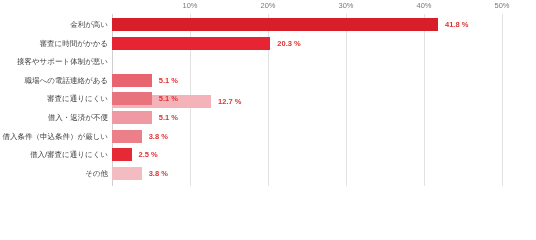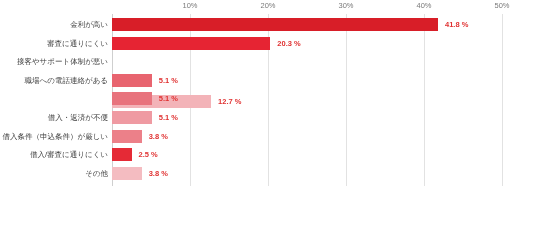--- a/index.html
+++ b/index.html
@@ -102,23 +102,24 @@
   <div class="axis-top">
       <div class="tick-label" style="left: 78px; color: rgb(122, 122, 122);">10%</div>
       <div class="tick-label" style="left: 156px; color: rgb(122, 122, 122);">20%</div>
       <div class="tick-label" style="left: 234px; color: rgb(122, 122, 122);">30%</div>
       <div class="tick-label" style="left: 312px; color: rgb(122, 122, 122); text-align: right;">40%</div>
       <div class="tick-label" style="left: 390px; color: rgb(122, 122, 122);">50%</div>
     </div>
 
   <div class="labels-col">
       <div class="cat-label" style="top: 4px; color: rgb(59, 59, 59);">金利が高い</div>
-      <div class="cat-label" style="top: 22.6px; color: rgb(59, 59, 59);">審査に通りにくい</div>
+      <div class="cat-label" style="top: 22.6px; color: rgb(59, 59, 59);">審査に時間がかかる</div>
       <div class="cat-label" style="top: 41.2px; color: rgb(59, 59, 59);">接客やサポート体制が悪い</div>
       <div class="cat-label" style="top: 59.8px; color: rgb(59, 59, 59);">職場への電話連絡がある</div>
+      <div class="cat-label" style="top: 78.4px; color: rgb(59, 59, 59);">審査に通りにくい</div>
       <div class="cat-label" style="top: 97px; color: rgb(59, 59, 59);">借入・返済が不便</div>
       <div class="cat-label" style="top: 115.6px; color: rgb(59, 59, 59);">借入条件（申込条件）が厳しい</div>
       <div class="cat-label" style="top: 134.2px; color: rgb(59, 59, 59);">借入/審査に通りにくい</div>
       <div class="cat-label" style="top: 152.8px; color: rgb(59, 59, 59);">その他</div>
     </div>
 
   <div class="plot">
       <div class="axis-line" style="background: rgb(207, 207, 207);"></div>
       <div class="gridline" style="left: 78px; background: rgb(226, 226, 226);"></div>
       <div class="gridline" style="left: 156px; background: rgb(226, 226, 226);"></div>

